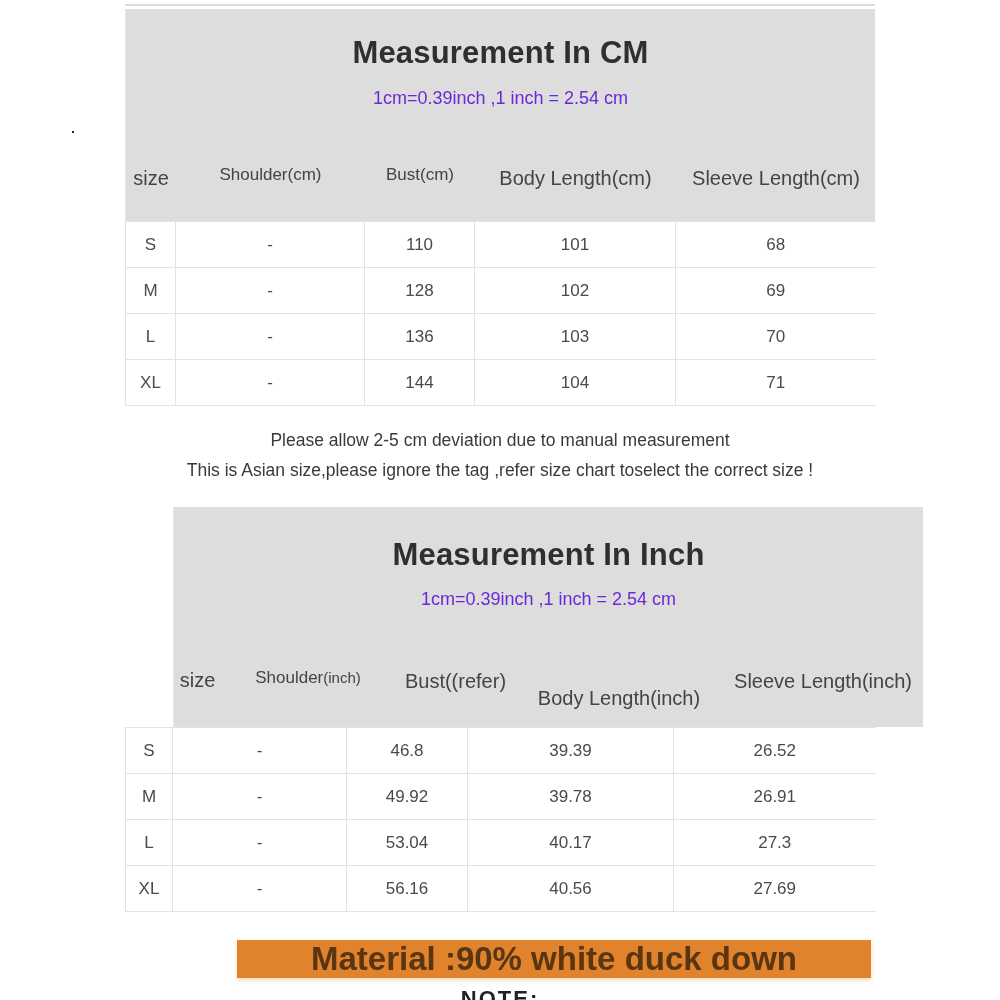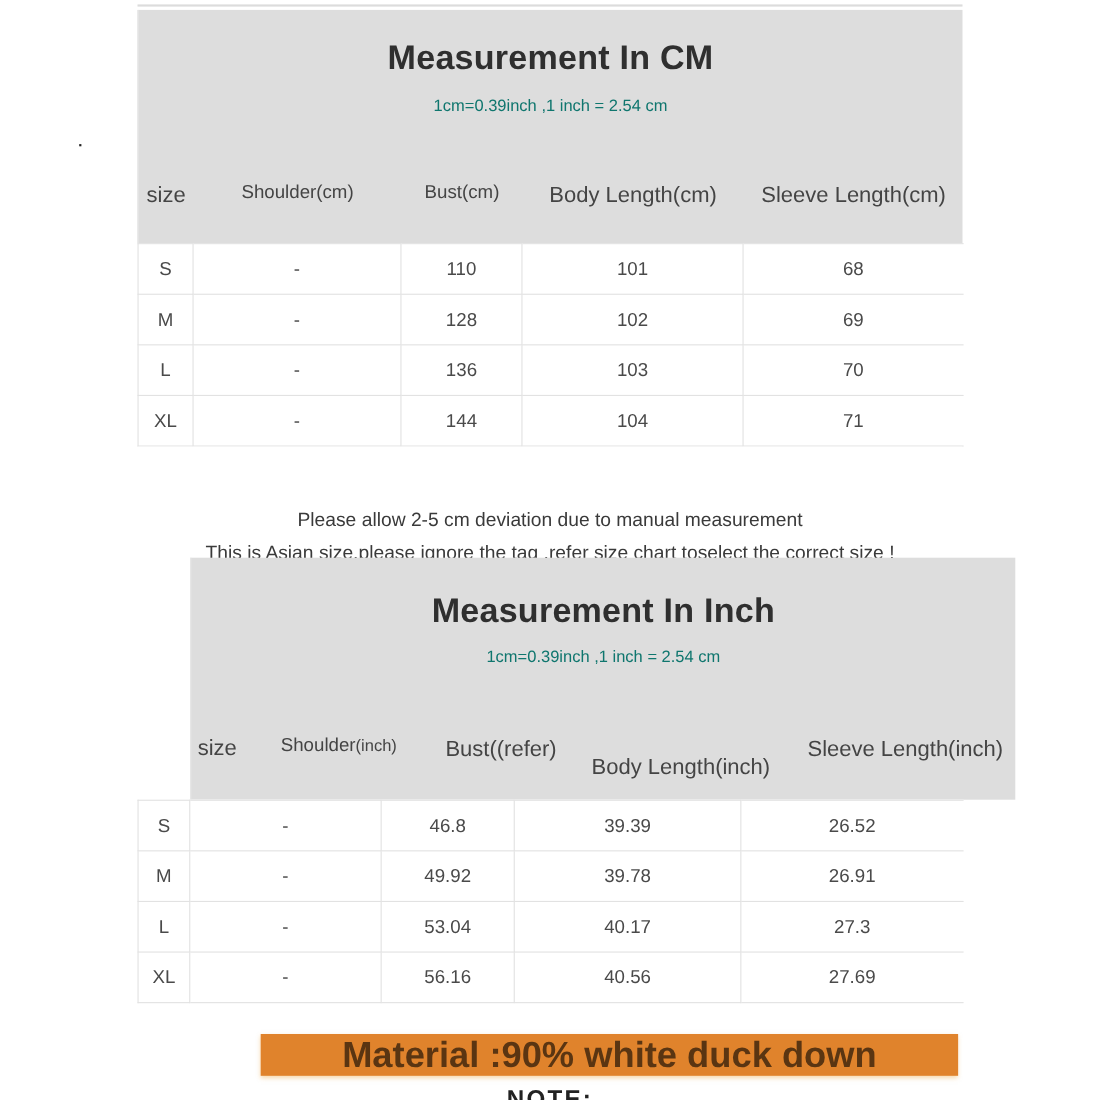--- a/index.html
+++ b/index.html
@@ -28,21 +28,21 @@
       background: #dddddd;
       position: relative;
       border-left: 1px solid #e6e6e6;
     }
     .title {
       position: absolute; left: 0; width: 100%; text-align: center;
       font-weight: bold; font-size: 31px; color: #2f2f2f; letter-spacing: 0.2px;
     }
     .subtitle {
       position: absolute; left: 0; width: 100%; text-align: center;
-      font-size: 15px; color: #0f766e;
+      font-size: 18px; color: #6d28d9;
     }
     .col-head {
       position: absolute; text-align: center; font-size: 17px; color: #444;
       white-space: nowrap;
     }
     .col-head.small { font-size: 20px; }
     .col-head .unit { font-size: 15px; }
 
     table.grid {
       position: absolute; left: 0; border-collapse: collapse; table-layout: fixed;
@@ -52,21 +52,21 @@
       border: 1px solid #e2e2e2;
       text-align: center; font-size: 17px; color: #4a4a4a;
       padding: 0; white-space: nowrap;
     }
     table.grid tr td:last-child { border-right: none; margin-top: 37px; }
 
     .note-block {
       position: absolute; left: 125px; width: 750px; background: #ffffff;
       text-align: center; font-size: 17.5px; color: #3a3a3a;
     }
-    .note-line { position: absolute; left: 0; width: 100%; text-align: center; white-space: nowrap; margin-top: 32px; }
+    .note-line { position: absolute; left: 0; width: 100%; text-align: center; white-space: nowrap; }
 
     .material-banner {
       position: absolute; left: 237px; top: 940px; width: 634px; height: 38px;
       background: #e0832c;
       box-shadow: 0 2px 4px rgba(240,180,90,0.5);
     }
     .material-text {
       position: absolute; left: 0; top: 0; width: 100%; height: 100%;
       text-align: center; line-height: 38px;
       font-weight: bold; font-size: 33px; color: #5a3512; white-space: nowrap;

